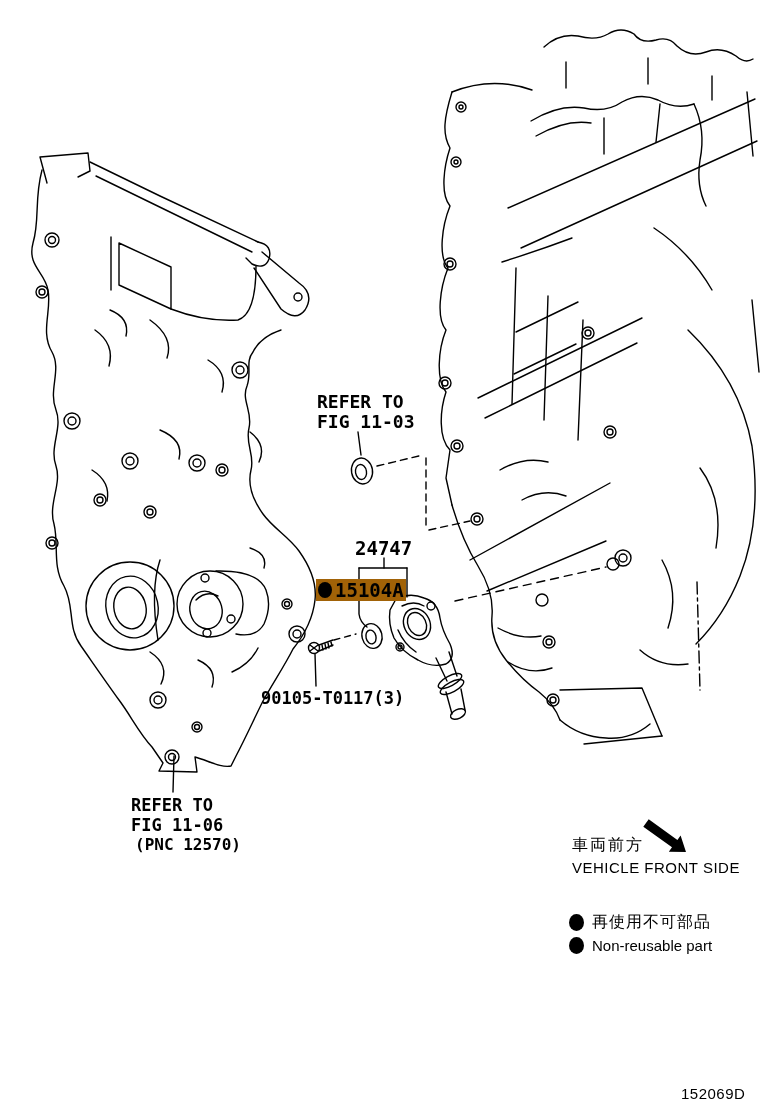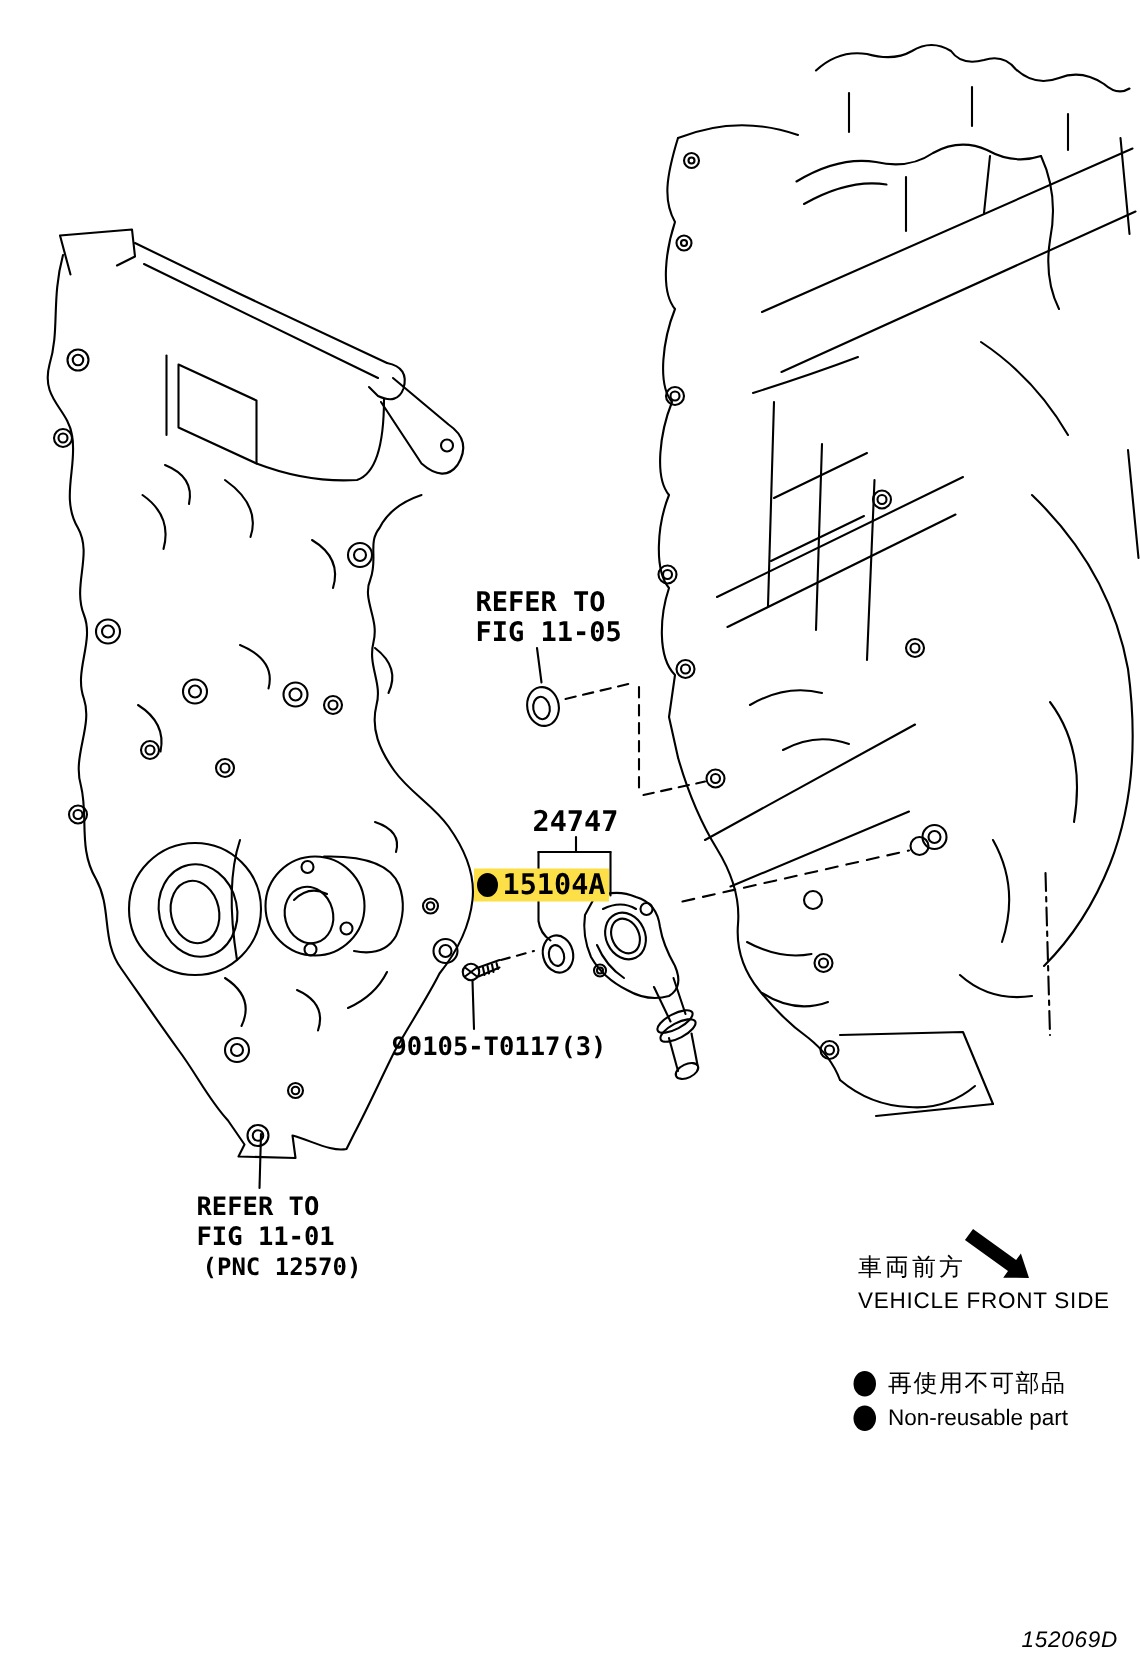--- a/index.html
+++ b/index.html
@@ -8,35 +8,35 @@
     font-family:"Liberation Sans",sans-serif;color:#000;overflow:hidden;padding-left:47px;
   }
   #stage svg{position:absolute;left:0;top:0;}
   .lbl{
     position:absolute;white-space:nowrap;color:#000;
     font-family:"DejaVu Sans Mono",monospace;font-weight:bold;
   }
   .lbl .ln{display:block;}
   .refer-1105{left:317px;top:392px;font-size:18px;line-height:20px;letter-spacing:0px;}
   .l15104{left:355px;top:537px;font-size:19px;}
-  .l15104a{left:316px;top:579px;font-size:19px;background:#fde047;padding:0 2px;display:flex;align-items:center;gap:3px;}
+  .l15104a{left:316px;top:579px;font-size:19px;background:#a16207;padding:0 2px;display:flex;align-items:center;gap:3px;}
   .l90105{left:261px;top:688px;font-size:17px;}
   .refer-1106{left:131px;top:795px;font-size:17px;line-height:20px;}
   .refer-1106 .pnc{font-size:16px;padding-left:4px;}
   .orientation{left:572px;top:835px;font-family:"Liberation Sans",sans-serif;font-weight:normal;}
   .orientation .jp{font-size:16px;letter-spacing:2px;display:block;}
   .orientation .en{font-size:15px;display:block;margin-top:3px;letter-spacing:0.5px;}
   .legend{left:569px;top:912px;font-family:"Liberation Sans",sans-serif;font-weight:normal;}
   .legend .row{display:flex;align-items:center;gap:8px;margin-bottom:4px;}
   .legend .jp{font-size:16px;letter-spacing:1px;}
   .legend .en{font-size:15px;}
   .dot{display:inline-block;background:#000;border-radius:50%;}
   .dot.d14{width:14px;height:16px;}
   .dot.d15{width:15px;height:17px;}
-  .figcode{left:681px;top:1085px;font-family:"Liberation Sans",sans-serif;font-weight:normal;font-size:15px;letter-spacing:0.5px;font-style:italic;}
+  .figcode{left:681px;top:1085px;font-family:"Liberation Sans",sans-serif;font-weight:normal;font-size:15px;letter-spacing:0.5px;}
 </style>
 </head>
 <body>
 
 <div id="stage">
 
   <svg width="760" height="1112" viewBox="0 0 760 1112" fill="none" stroke="#000" stroke-width="1.4" stroke-linecap="round" stroke-linejoin="round">
 
     <g>
 
@@ -258,35 +258,35 @@
       <path d="M173,792 L174,756"></path>
     </g>
 
     <g>
       <polygon points="648.7,819.3 677.4,840 680.6,835.6 686,852 668.8,851.8 672,847.3 643.3,826.7" fill="#000" stroke="none"></polygon>
     </g>
   </svg>
 
   <div class="lbl refer-1105">
     <span class="ln">REFER TO</span>
-    <span class="ln">FIG 11-05</span>
+    <span class="ln">FIG 11-03</span>
   </div>
 
   <div class="lbl l15104">24747</div>
 
   <div class="lbl l15104a">
     <span class="dot d14"></span>
     <span>15104A</span>
   </div>
 
   <div class="lbl l90105">90105-T0117(3)</div>
 
   <div class="lbl refer-1106">
     <span class="ln">REFER TO</span>
-    <span class="ln">FIG 11-01</span>
+    <span class="ln">FIG 11-06</span>
     <span class="ln pnc">(PNC 12570)</span>
   </div>
 
   <div class="lbl orientation">
     <span class="jp">車両前方</span>
     <span class="en">VEHICLE FRONT SIDE</span>
   </div>
 
   <div class="lbl legend">
     <div class="row">

